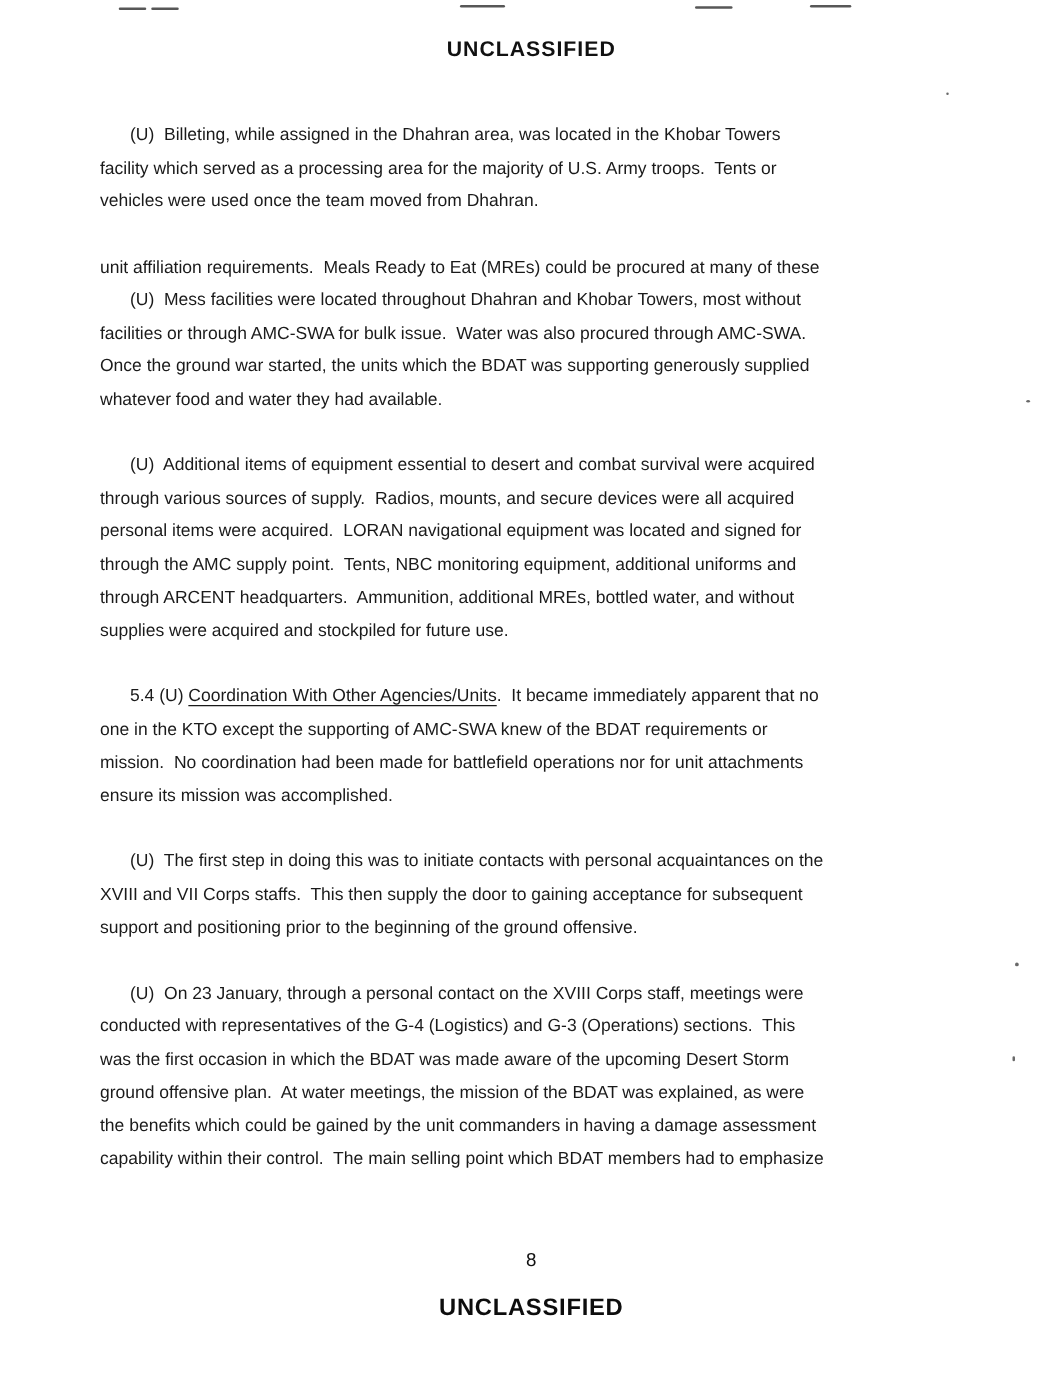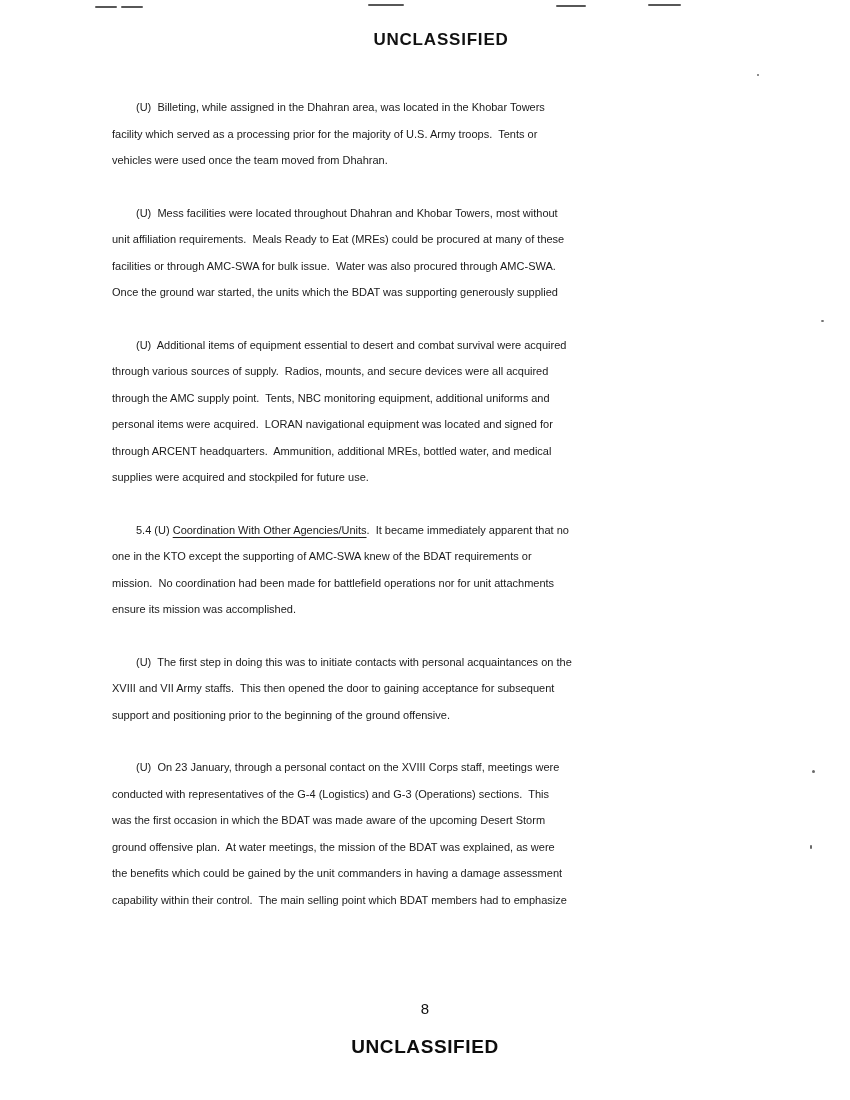--- a/index.html
+++ b/index.html
@@ -11,21 +11,20 @@
     width: 850px;
     height: 1100px;
     position: relative;
     overflow: hidden;
     font-family: "Liberation Sans", sans-serif;
     color: #1a1a1a;
   }
   .page {
     position: absolute;
     inset: 0;
-    padding-left: 32px;
   }
   .scan-dash {
     position: absolute;
     height: 2px;
     background: #3a3a3a;
     opacity: 0.85;
     border-radius: 1px;
   }
   .scan-speck {
     position: absolute;
@@ -36,21 +35,21 @@
   .classification-header {
     padding-top: 30px;
     text-align: center;
     font-weight: bold;
     font-size: 17px;
     letter-spacing: 0.8px;
     color: #111;
   }
   .content {
     margin: 44px 65px 0 80px;
-    font-size: 11px;
+    font-size: 14px;
     line-height: 26.5px;
   }
   .paragraph {
     margin-bottom: 26px;
   }
   .line {
     white-space: pre-wrap;
   }
   .line.first {
     text-indent: 24px;
@@ -96,46 +95,47 @@
   <div class="scan-speck" style="left:821px; top:320px; width:3px; height:2px;"></div>
   <div class="scan-speck" style="left:812px; top:770px; width:3px; height:3px;"></div>
   <div class="scan-speck" style="left:810px; top:845px; width:2px; height:4px; border-radius:1px;"></div>
 
   <div class="classification-header">UNCLASSIFIED</div>
 
   <div class="content">
 
   <div class="paragraph">
         <div class="line first">(U)  Billeting, while assigned in the Dhahran area, was located in the Khobar Towers</div>
-        <div class="line">facility which served as a processing prior for the majority of U.S. Army troops.  Tents or</div>
+        <div class="line">facility which served as a processing area for the majority of U.S. Army troops.  Tents or</div>
         <div class="line">vehicles were used once the team moved from Dhahran.</div>
       </div>
       <div class="paragraph">
+        <div class="line">unit affiliation requirements.  Meals Ready to Eat (MREs) could be procured at many of these</div>
         <div class="line first">(U)  Mess facilities were located throughout Dhahran and Khobar Towers, most without</div>
-        <div class="line">unit affiliation requirements.  Meals Ready to Eat (MREs) could be procured at many of these</div>
         <div class="line">facilities or through AMC-SWA for bulk issue.  Water was also procured through AMC-SWA.</div>
         <div class="line">Once the ground war started, the units which the BDAT was supporting generously supplied</div>
+        <div class="line">whatever food and water they had available.</div>
       </div>
       <div class="paragraph">
         <div class="line first">(U)  Additional items of equipment essential to desert and combat survival were acquired</div>
         <div class="line">through various sources of supply.  Radios, mounts, and secure devices were all acquired</div>
+        <div class="line">personal items were acquired.  LORAN navigational equipment was located and signed for</div>
         <div class="line">through the AMC supply point.  Tents, NBC monitoring equipment, additional uniforms and</div>
-        <div class="line">personal items were acquired.  LORAN navigational equipment was located and signed for</div>
-        <div class="line">through ARCENT headquarters.  Ammunition, additional MREs, bottled water, and medical</div>
+        <div class="line">through ARCENT headquarters.  Ammunition, additional MREs, bottled water, and without</div>
         <div class="line">supplies were acquired and stockpiled for future use.</div>
       </div>
       <div class="paragraph">
         <div class="line first"><span>5.4 (U) </span><span class="underline">Coordination With Other Agencies/Units</span><span>.  It became immediately apparent that no</span></div>
         <div class="line">one in the KTO except the supporting of AMC-SWA knew of the BDAT requirements or</div>
         <div class="line">mission.  No coordination had been made for battlefield operations nor for unit attachments</div>
         <div class="line">ensure its mission was accomplished.</div>
       </div>
       <div class="paragraph">
         <div class="line first">(U)  The first step in doing this was to initiate contacts with personal acquaintances on the</div>
-        <div class="line">XVIII and VII Army staffs.  This then opened the door to gaining acceptance for subsequent</div>
+        <div class="line">XVIII and VII Corps staffs.  This then supply the door to gaining acceptance for subsequent</div>
         <div class="line">support and positioning prior to the beginning of the ground offensive.</div>
       </div>
       <div class="paragraph">
         <div class="line first">(U)  On 23 January, through a personal contact on the XVIII Corps staff, meetings were</div>
         <div class="line">conducted with representatives of the G-4 (Logistics) and G-3 (Operations) sections.  This</div>
         <div class="line">was the first occasion in which the BDAT was made aware of the upcoming Desert Storm</div>
         <div class="line">ground offensive plan.  At water meetings, the mission of the BDAT was explained, as were</div>
         <div class="line">the benefits which could be gained by the unit commanders in having a damage assessment</div>
         <div class="line">capability within their control.  The main selling point which BDAT members had to emphasize</div>
       </div>

